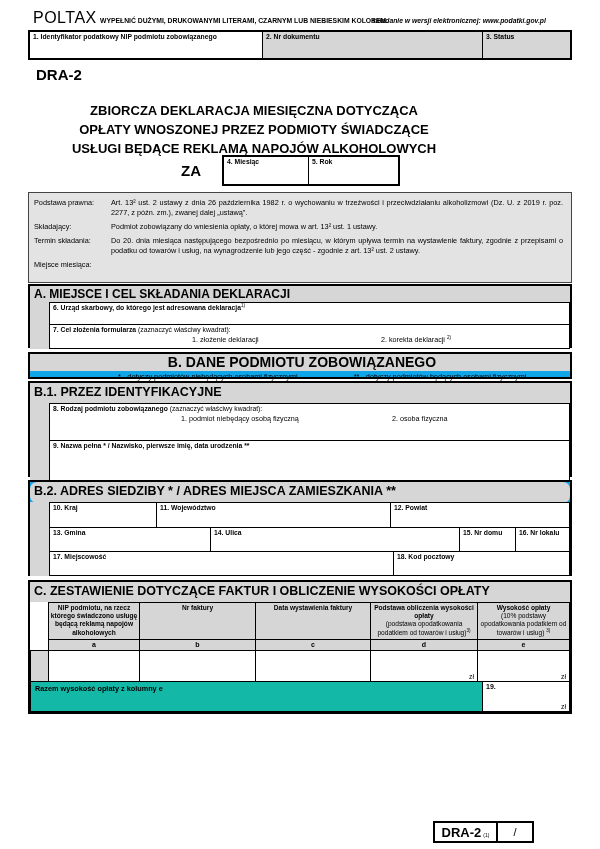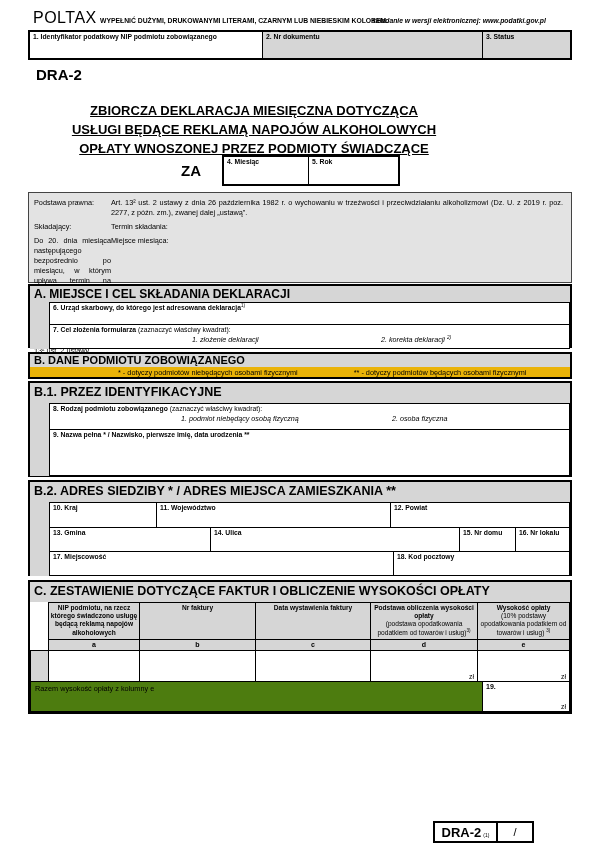--- a/index.html
+++ b/index.html
@@ -14,45 +14,45 @@
 
   
   .id-row { position:absolute; left:28px; top:30px; width:544px; height:30px; display:flex; border:2px solid #000; }
   .id-cell { position:relative; border-left:1px solid #000; background:#fff; }
   .id-cell:first-child { border-left:none; }
   .id-cell.gray { background:#d6d6d6; }
   .flabel { display:block; padding:1px 3px; font-size:6.8px; font-weight:bold; }
 
   .form-code { position:absolute; left:36px; top:66px; font-size:15px; font-weight:bold; }
   .main-title { position:absolute; left:0; top:101px; width:508px; text-align:center;
-                font-size:13px; font-weight:bold; line-height:19px;text-decoration:underline; }
+                font-size:13px; font-weight:bold; line-height:19px; }
   .za-label { position:absolute; left:181px; top:162px; font-size:15px; font-weight:bold; }
   .period-box { position:absolute; left:222px; top:155px; width:178px; height:31px; border:2px solid #000; display:flex; background:#fff; }
   .period-cell { position:relative; border-left:1px solid #000; }
   .period-cell:first-child { border-left:none; width:84px; }
   .period-cell:last-child { flex:1; }
 
   
   .legal-box { position:absolute; left:28px; top:192px; width:544px; height:91px; background:#e3e3e3;
                border:1px solid #444; display:grid; grid-template-columns:77px 1fr; row-gap:4px;
                padding:5px 8px 4px 5px; font-size:7.3px; line-height:10px; align-content:start; }
   .legal-text { text-align:justify; }
 
   
-  .sec { position:absolute; left:28px; width:544px; border:2px solid #000; background:#eab308; }
+  .sec { position:absolute; left:28px; width:544px; border:2px solid #000; background:#0ea5e9; }
   .sec-head { background:#d6d6d6; font-weight:bold; font-size:12px; padding:1px 0 1px 4px; white-space:nowrap; }
   .sec-body { background:#d6d6d6; padding-left:19px; }
   .fbox { position:relative; background:#fff; border:1px solid #000; margin-top:-1px; }
   .fbox:first-child { margin-top:0; }
   .flabel-row { padding:1px 3px; font-size:6.8px; }
   .flabel-bold { font-weight:bold; }
   .fhint { font-weight:normal; }
   sup { font-size:4.6px; vertical-align:super; line-height:0; }
   .options { position:relative; height:13px; font-size:7.2px; }
-  .opt { position:absolute; top:1px;font-style:italic; }
+  .opt { position:absolute; top:1px; }
 
   
   .b-notes { display:flex; gap:56px; padding:1px 0 2px 88px; font-size:7.3px; font-weight:normal; }
 
   
   .addr-row { display:flex; margin-top:-1px; }
   .acell { position:relative; background:#fff; border:1px solid #000; margin-left:-1px; }
   .acell:first-child { margin-left:0; }
 
   
@@ -61,21 +61,21 @@
   .c-strip { width:19px; background:#d6d6d6; border:1px solid #000; margin-top:-1px; }
   .c-th { background:#d6d6d6; border:1px solid #000; margin-left:-1px; text-align:center;
           font-size:6.6px; line-height:8.2px; padding-top:1px; }
   .c-th .th-main { font-weight:bold; }
   .c-lc { background:#d6d6d6; border:1px solid #000; margin-left:-1px; margin-top:-1px; text-align:center;
           font-size:7px; font-weight:bold; line-height:9px; }
   .c-td { background:#fff; border:1px solid #000; margin-left:-1px; margin-top:-1px; position:relative; }
   .col-a { width:92px; } .col-b { width:117px; } .col-c { width:116px; } .col-d { width:108px; } .col-e { flex:1; }
   .c-hrow { height:38px; } .c-lrow { height:11px; } .c-drow { height:31px; } .c-trow { height:31px; margin-top:-1px; }
   .zl { position:absolute; right:3px; bottom:1px; font-size:6.8px; font-weight:normal; }
-  .c-total-label { width:453px; background:#4d7c0f; border:1px solid #000; font-size:7.3px; font-weight:normal; padding:2px 4px; }
+  .c-total-label { width:453px; background:#14b8a6; border:1px solid #000; font-size:7.3px; font-weight:bold; padding:2px 4px; }
   .c-total-cell { flex:1; background:#fff; border:1px solid #000; margin-left:-1px; position:relative;
                   font-size:7px; font-weight:bold; padding:1px 3px; }
 
   
   .footer-box { position:absolute; left:433px; top:821px; width:101px; height:22px; border:2px solid #000; display:flex; background:#fff; }
   .footer-code { width:63px; border-right:2px solid #000; display:flex; align-items:center; justify-content:center; font-weight:bold; font-size:13px; }
   .footer-note { font-size:5px; font-weight:normal; align-self:flex-end; margin:0 0 3px 2px; }
   .footer-slash { flex:1; display:flex; align-items:center; justify-content:center; font-size:11px; }
 </style>
 </head>
@@ -95,38 +95,39 @@
       <span class="flabel">2. Nr dokumentu</span>
     </div>
     <div class="id-cell gray" style="flex:1">
       <span class="flabel">3. Status</span>
     </div>
   </div>
 
   <div class="form-code">DRA-2</div>
   <div class="main-title">
     <div>ZBIORCZA DEKLARACJA MIESIĘCZNA  DOTYCZĄCA</div>
+    <div>OPŁATY WNOSZONEJ PRZEZ PODMIOTY ŚWIADCZĄCE</div>
     <div>USŁUGI BĘDĄCE REKLAMĄ NAPOJÓW ALKOHOLOWYCH</div>
-    <div>OPŁATY WNOSZONEJ PRZEZ PODMIOTY ŚWIADCZĄCE</div>
   </div>
 
   <div class="za-label">ZA</div>
   <div class="period-box">
     <div class="period-cell">
       <span class="flabel">4. Miesiąc</span>
     </div>
     <div class="period-cell">
       <span class="flabel">5. Rok</span>
     </div>
   </div>
 
   <div class="legal-box">
     <div class="legal-label">Podstawa prawna:</div>
     <div class="legal-text">Art. 13² ust. 2 ustawy z dnia 26 października 1982 r. o wychowaniu w trzeźwości i przeciwdziałaniu alkoholizmowi (Dz. U. z 2019 r. poz. 2277, z późn. zm.), zwanej dalej „ustawą”.</div>
     <div class="legal-label">Składający:</div>
+    <div class="legal-text">Podmiot zobowiązany do wniesienia opłaty, o której mowa w art. 13² ust. 1 ustawy.</div>
     <div class="legal-label">Termin składania:</div>
     <div class="legal-text">Do 20. dnia miesiąca następującego bezpośrednio po miesiącu, w którym upływa termin na wystawienie faktury, zgodnie z przepisami o podatku od towarów i usług, na wynagrodzenie lub jego część - zgodnie z art. 13² ust. 2 ustawy.</div>
     <div class="legal-label">Miejsce miesiąca:</div>
   </div>
 
   <div class="sec" style="top:284px; height:64px;">
     <div class="sec-head" style="font-size:12px;">A. MIEJSCE I CEL SKŁADANIA DEKLARACJI</div>
     <div class="sec-body">
       <div class="fbox" style="height:23px;">
         <div class="flabel-row"><span class="flabel-bold">6. Urząd skarbowy, do którego jest adresowana deklaracja</span><sup>1)</sup></div>
@@ -135,45 +136,45 @@
         <div class="flabel-row"><span class="flabel-bold">7. Cel złożenia formularza</span><span class="fhint"> (zaznaczyć właściwy kwadrat):</span></div>
         <div class="options">
           <span class="opt" style="left:142px">1. złożenie deklaracji</span>
           <span class="opt" style="left:331px"><span>2. korekta deklaracji </span><sup>2)</sup></span>
         </div>
       </div>
     </div>
   </div>
 
   <div class="sec" style="top:352px; height:27px;">
-    <div class="sec-head" style="font-size:11px; padding-top:0;">B. DANE PODMIOTU ZOBOWIĄZANEGO</div>
+    <div class="sec-head" style="font-size:14px; padding-top:0;text-align:center;">B. DANE PODMIOTU ZOBOWIĄZANEGO</div>
     <div class="b-notes">
       <span>* - dotyczy podmiotów niebędących osobami fizycznymi</span>
       <span>** - dotyczy podmiotów będących  osobami fizycznymi</span>
     </div>
   </div>
 
   <div class="sec" style="top:381px; height:96px;">
     <div class="sec-head" style="font-size:12.5px; height:20px; padding-top:2px;">B.1. PRZEZ IDENTYFIKACYJNE</div>
     <div class="sec-body">
-      <div class="fbox" style="height:27px;">
+      <div class="fbox" style="height:38px;">
         <div class="flabel-row"><span class="flabel-bold">8. Rodzaj podmiotu zobowiązanego</span><span class="fhint"> (zaznaczyć właściwy kwadrat):</span></div>
         <div class="options">
           <span class="opt" style="left:131px">1. podmiot niebędący osobą fizyczną</span>
           <span class="opt" style="left:342px">2. osoba fizyczna</span>
         </div>
       </div>
       <div class="fbox" style="height:47px;">
         <div class="flabel-row"><span class="flabel-bold">9. Nazwa pełna * / Nazwisko, pierwsze imię, data urodzenia **</span></div>
       </div>
     </div>
   </div>
 
   <div class="sec" style="top:480px; height:96px;">
-    <div class="sec-head" style="font-size:12.5px; height:21px; padding-top:2px;">B.2. ADRES SIEDZIBY * / ADRES MIEJSCA ZAMIESZKANIA **</div>
+    <div class="sec-head" style="font-size:12.5px; height:21px; padding-top:2px;border-radius:7px;">B.2. ADRES SIEDZIBY * / ADRES MIEJSCA ZAMIESZKANIA **</div>
     <div class="sec-body">
       <div class="addr-row">
         <div class="acell" style="width:108px; height:26px;">
             <span class="flabel">10. Kraj</span>
           </div>
         <div class="acell" style="width:235px; height:26px;">
             <span class="flabel">11. Województwo</span>
           </div>
         <div class="acell" style="flex:1; height:26px;">
             <span class="flabel">12. Powiat</span>

